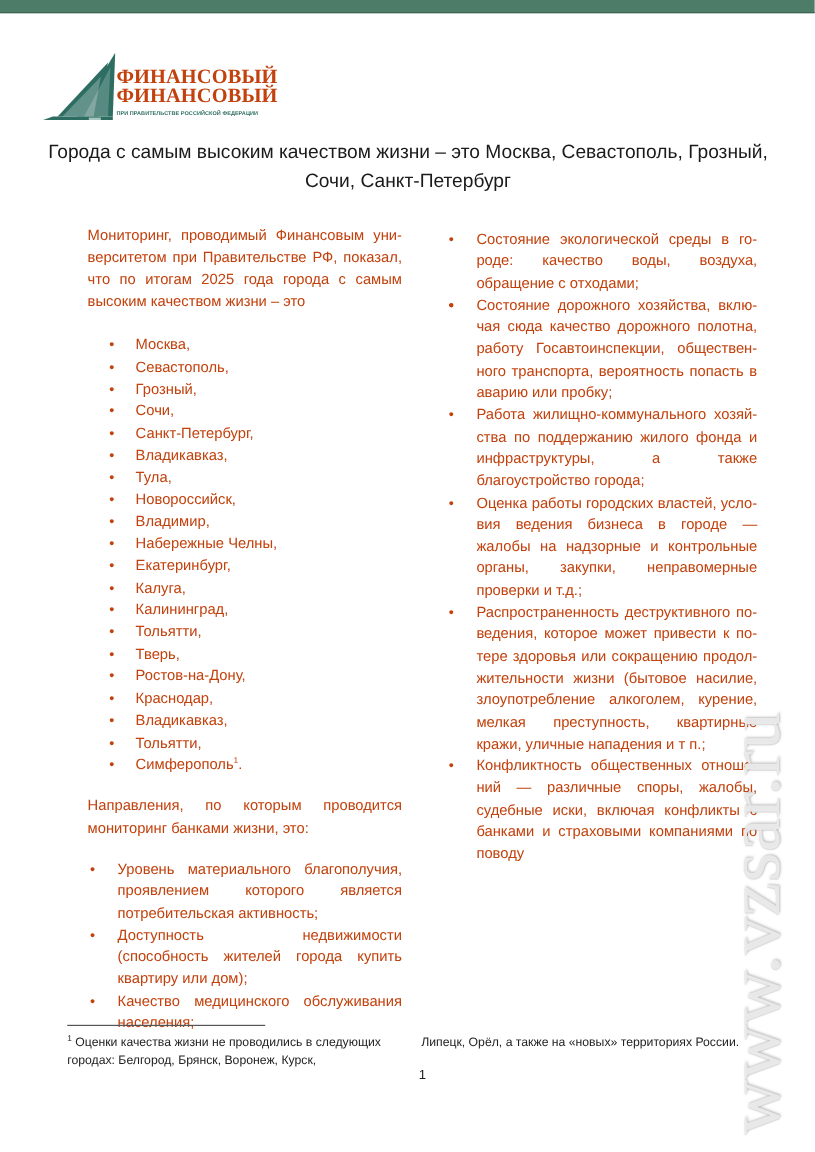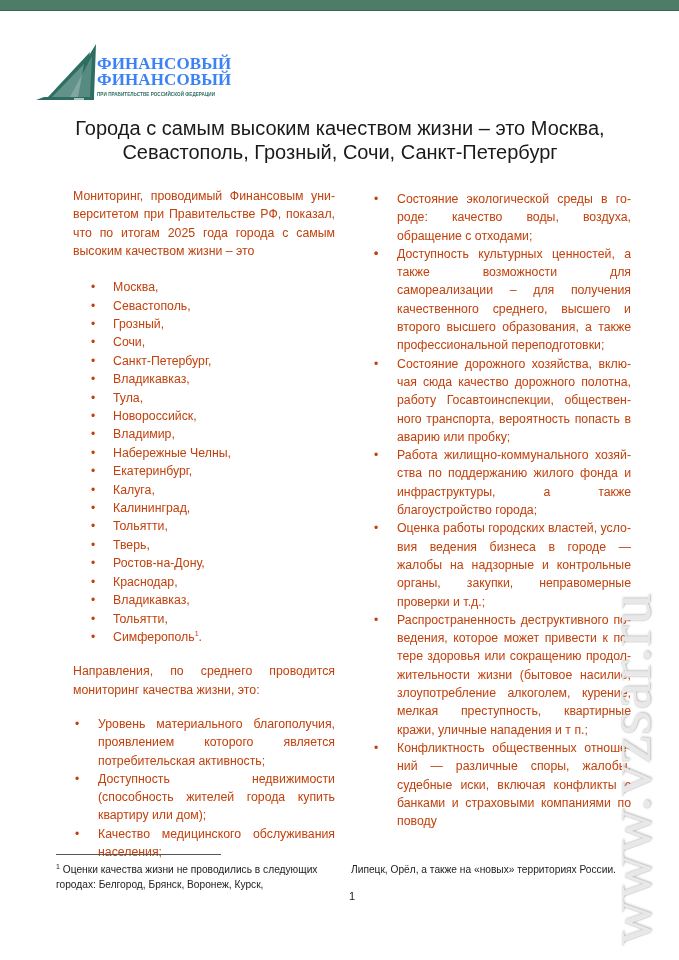--- a/index.html
+++ b/index.html
@@ -31,21 +31,21 @@
     }
     .logo svg.mark {
       position: absolute;
       left: 0; top: 0;
     }
     .logo .name {
       position: absolute;
       left: 63px;
       top: 14px;
       font-family: "Liberation Serif", "DejaVu Serif", serif;
-      color: #3b82f6;
+      color: #c2410c;
       font-size: 17px;
       line-height: 16px;
       font-weight: bold;
       letter-spacing: 0.1px;
     }
     .logo .name div { white-space: nowrap; }
     .logo .sub {
       position: absolute;
       left: 63px;
       top: 50px;
@@ -54,21 +54,21 @@
       font-weight: bold;
       letter-spacing: 0.05px;
       white-space: nowrap;
     }
     .title {
       position: absolute;
       left: 40px;
       top: 116px;
       width: 600px;
       text-align: center;
-      font-size: 20px;
+      font-size: 16px;
       line-height: 24px;
       color: #1a1a1a;
     }
     .col {
       position: absolute;
       font-size: 12.3px;
       line-height: 18.3px;
       color: #c2410c;
     }
     .col-left {
@@ -206,34 +206,34 @@
     <li><span class="bullet">•</span><span>Калининград,</span></li>
     <li><span class="bullet">•</span><span>Тольятти,</span></li>
     <li><span class="bullet">•</span><span>Тверь,</span></li>
     <li><span class="bullet">•</span><span>Ростов-на-Дону,</span></li>
     <li><span class="bullet">•</span><span>Краснодар,</span></li>
     <li><span class="bullet">•</span><span>Владикавказ,</span></li>
     <li><span class="bullet">•</span><span>Тольятти,</span></li>
     <li><span class="bullet">•</span><span>Симферополь</span><sup>1</sup><span>.</span></li>
   </ul>
 
-  <p class="para para2">Направления, по среднего проводится монито­ринг качества жизни, это:</p>
+  <p class="para para2">Направления, по которым проводится монито­ринг банками жизни, это:</p>
 
   <ul class="dirs left-dirs">
     <li><span class="bullet">•</span><span>Уровень материального благополучия, проявлением которого является потреби­тельская активность;</span></li>
     <li><span class="bullet">•</span><span>Доступность недвижимости (способность жителей города купить квартиру или дом);</span></li>
     <li><span class="bullet">•</span><span>Качество медицинского обслуживания населения;</span></li>
   </ul>
 </div>
 
 <div class="col col-right">
   <ul class="dirs">
     <li><span class="bullet">•</span><span>Состояние экологической среды в го­роде: качество воды, воздуха, обращение с отходами;</span></li>
     <li><span class="bullet">•</span></li>
-    <li><span class="bullet">•</span><span>Доступность культурных ценностей, а также возможности для самореализации – для получения качественного среднего, высшего и второго высшего образования, а также профессиональной переподго­товки;</span></li>
+    <li><span class="bullet">•</span></li>
     <li><span class="bullet">•</span><span>Состояние дорожного хозяйства, вклю­чая сюда качество дорожного полотна, работу Госавтоинспекции, обществен­ного транспорта, вероятность попасть в аварию или пробку;</span></li>
     <li><span class="bullet">•</span><span>Работа жилищно-коммунального хозяй­ства по поддержанию жилого фонда и ин­фраструктуры, а также благоустройство города;</span></li>
     <li><span class="bullet">•</span><span>Оценка работы городских властей, усло­вия ведения бизнеса в городе — жалобы на надзорные и контрольные органы, за­купки, неправомерные проверки и т.д.;</span></li>
     <li><span class="bullet">•</span><span>Распространенность деструктивного по­ведения, которое может привести к по­тере здоровья или сокращению продол­жительности жизни (бытовое насилие, злоупотребление алкоголем, курение, мелкая преступность, квартирные кражи, уличные нападения и т п.;</span></li>
     <li><span class="bullet">•</span><span>Конфликтность общественных отноше­ний — различные споры, жалобы, судеб­ные иски, включая конфликты с банками и страховыми компаниями по поводу</span></li>
   </ul>
 </div>
 
 <div class="fn-rule"></div>
 

